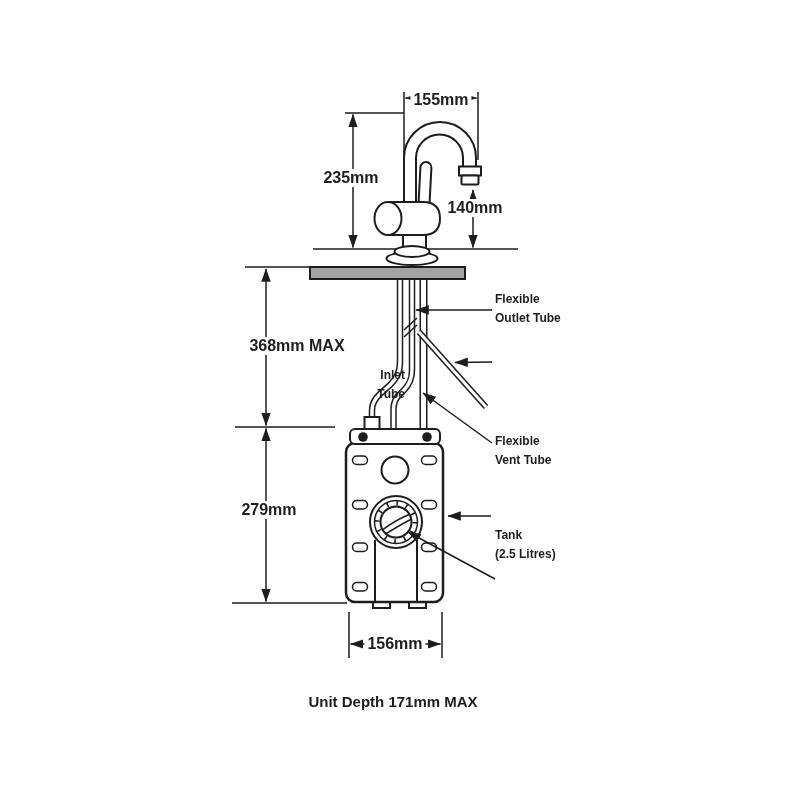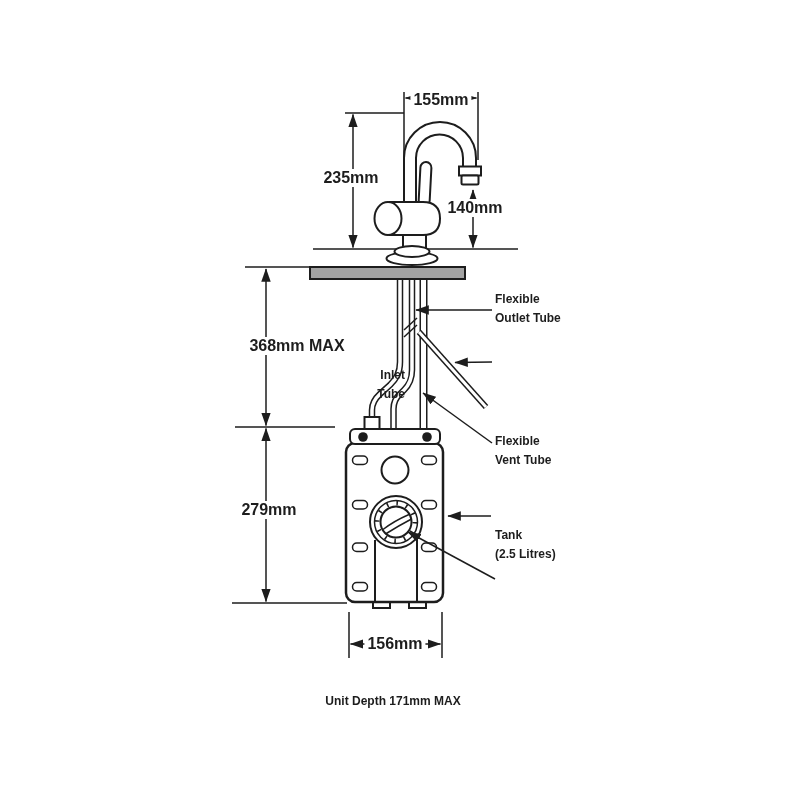--- a/index.html
+++ b/index.html
@@ -22,21 +22,21 @@
   .supply-o{stroke:var(--line,#1d1d1d);stroke-width:6;fill:none;}
   .supply-i{stroke:#fff;stroke-width:3;fill:none;}
   .ticks{stroke:var(--line,#1d1d1d);stroke-width:4.5;fill:none;stroke-dasharray:1.6 8.2;}
 
   
   .lbl{position:absolute;color:var(--line,#1d1d1d);font-size:12px;line-height:19px;
        font-weight:700;white-space:pre-line;}
   .dimlbl{position:absolute;transform:translate(-50%,-50%);background:#fff;padding:0 3px;
        color:var(--line,#1d1d1d);font-size:16px;line-height:18px;font-weight:700;white-space:nowrap;}
   .center{text-align:right;}
-  .footer{font-size:12px;}
+  .footer{font-size:15px;}
 </style>
 </head>
 <body>
 
 <div class="stage">
 
   <svg width="800" height="800" viewBox="0 0 800 800">
     <defs>
       <marker id="ah" viewBox="0 0 10 7" refX="9.5" refY="3.5" markerWidth="9" markerHeight="7" orient="auto-start-reverse">
         <path d="M0,0 L10,3.5 L0,7 Z" style="fill:var(--line,#1d1d1d)"></path>

